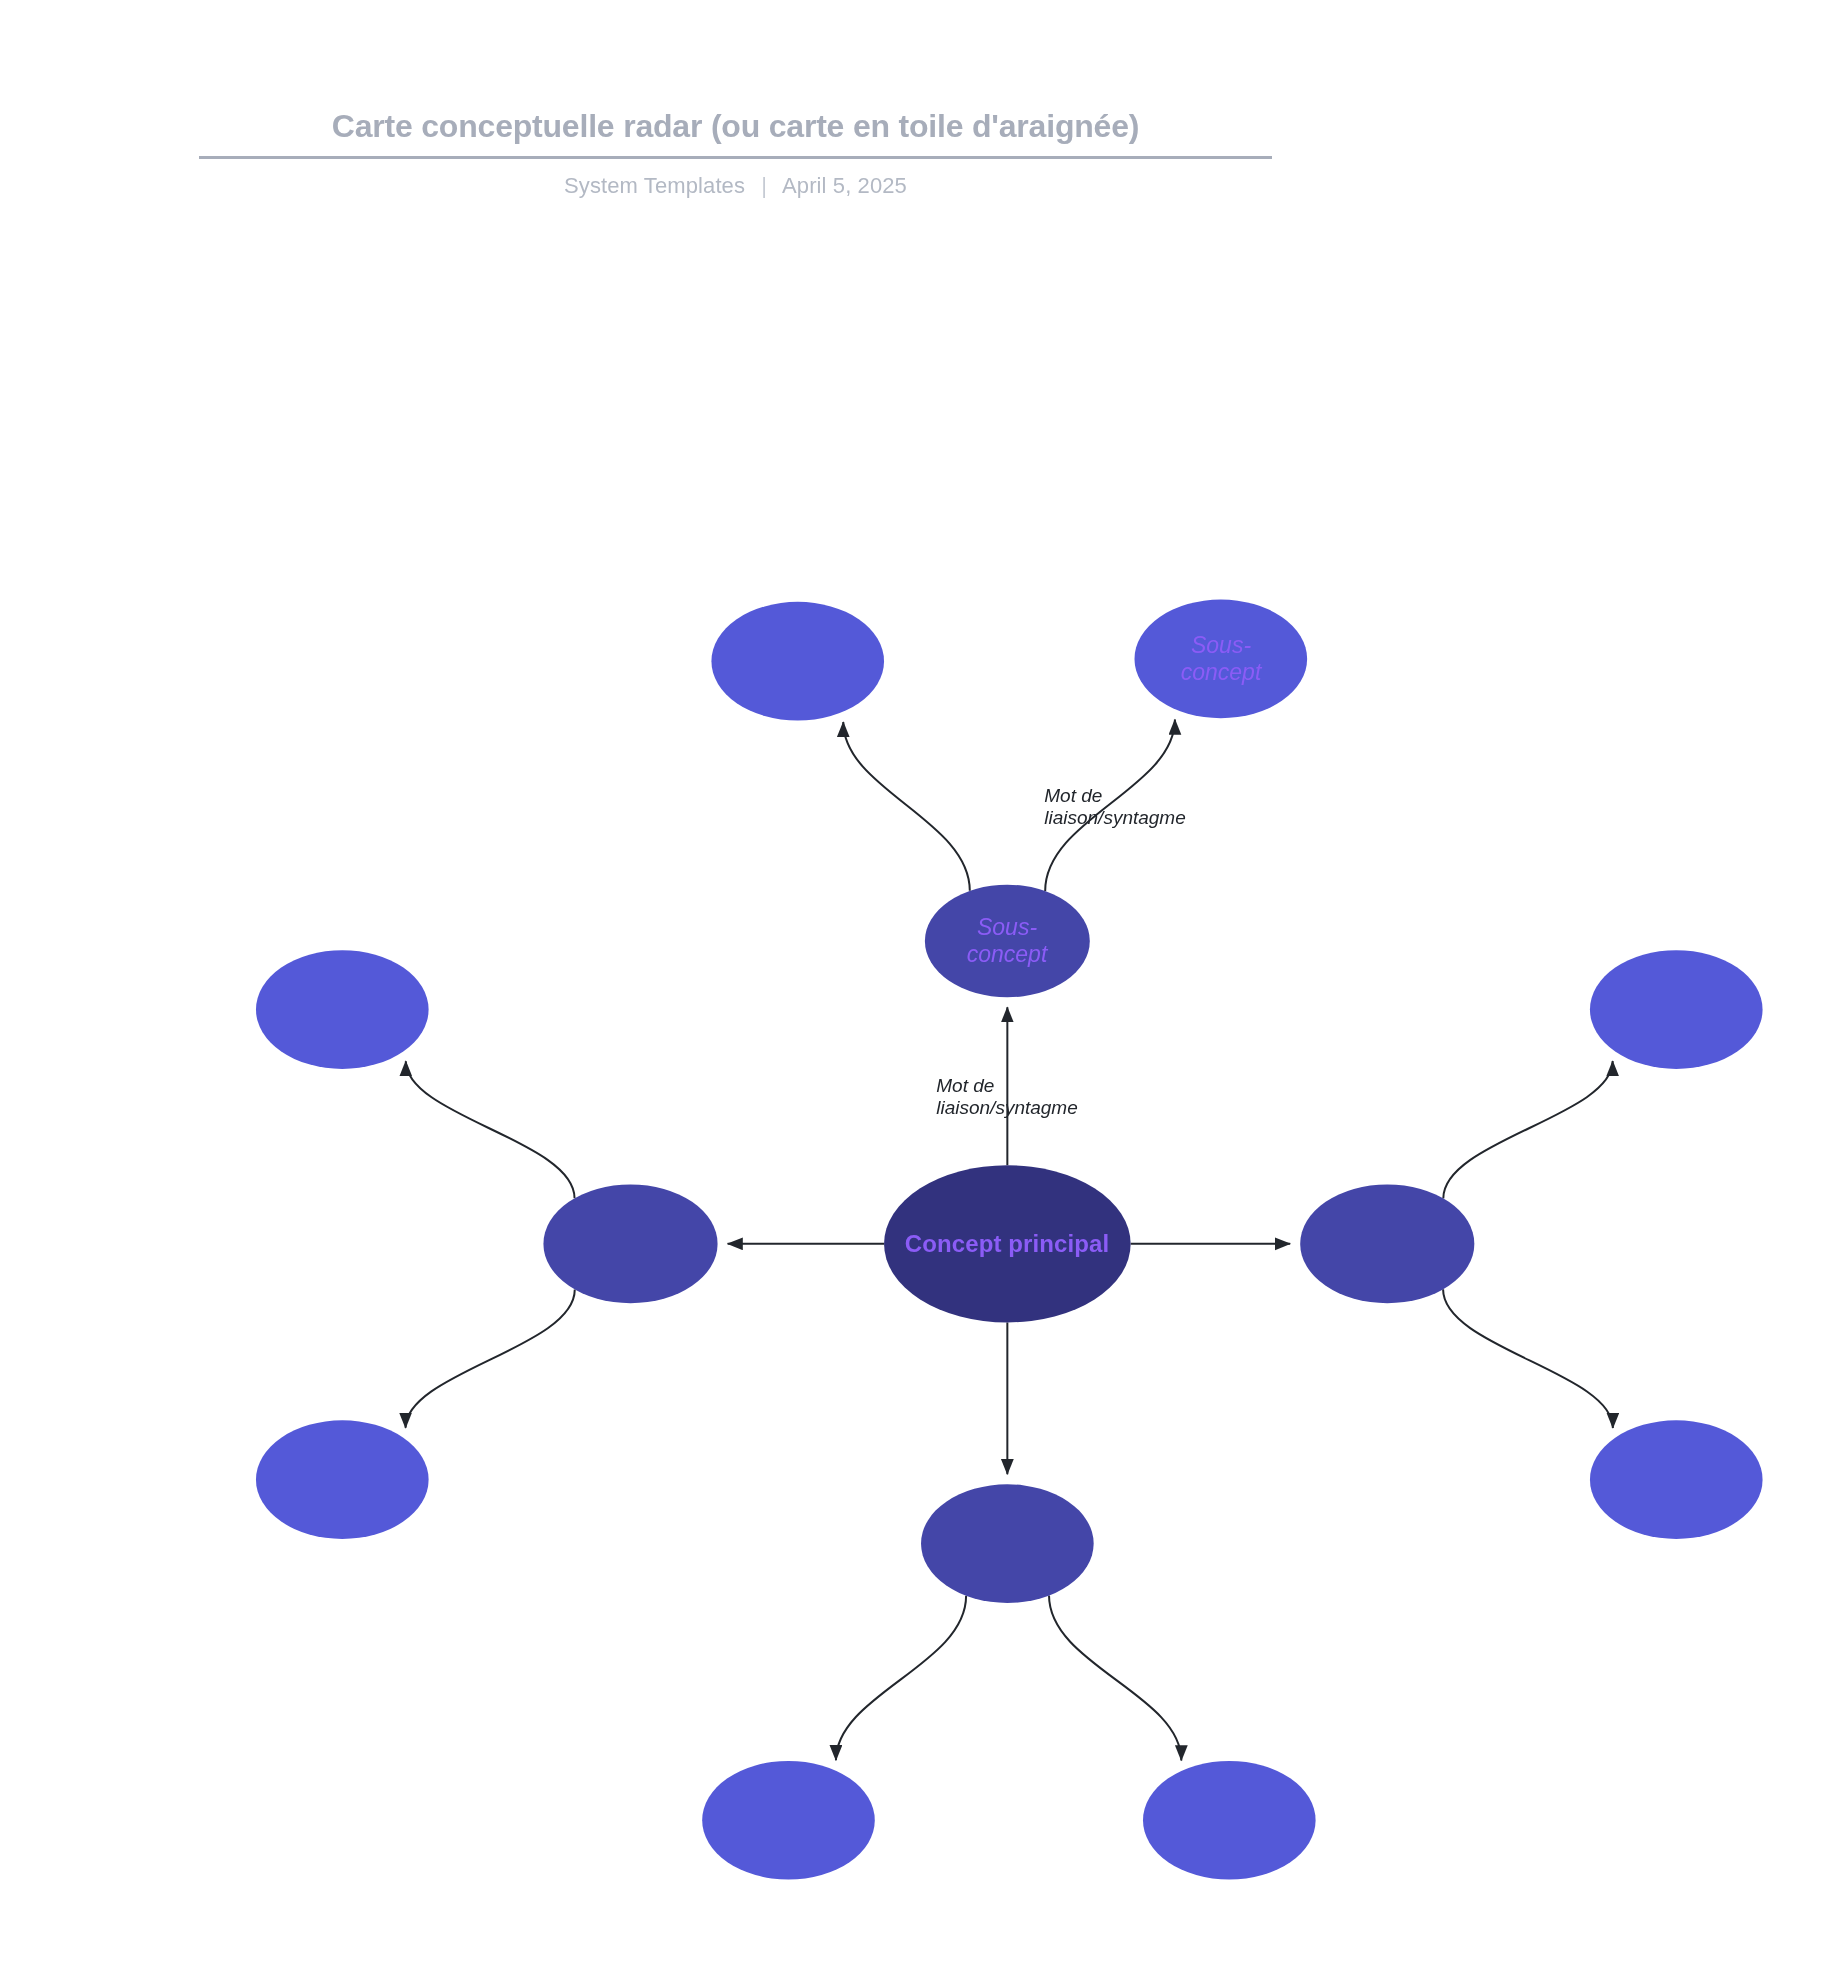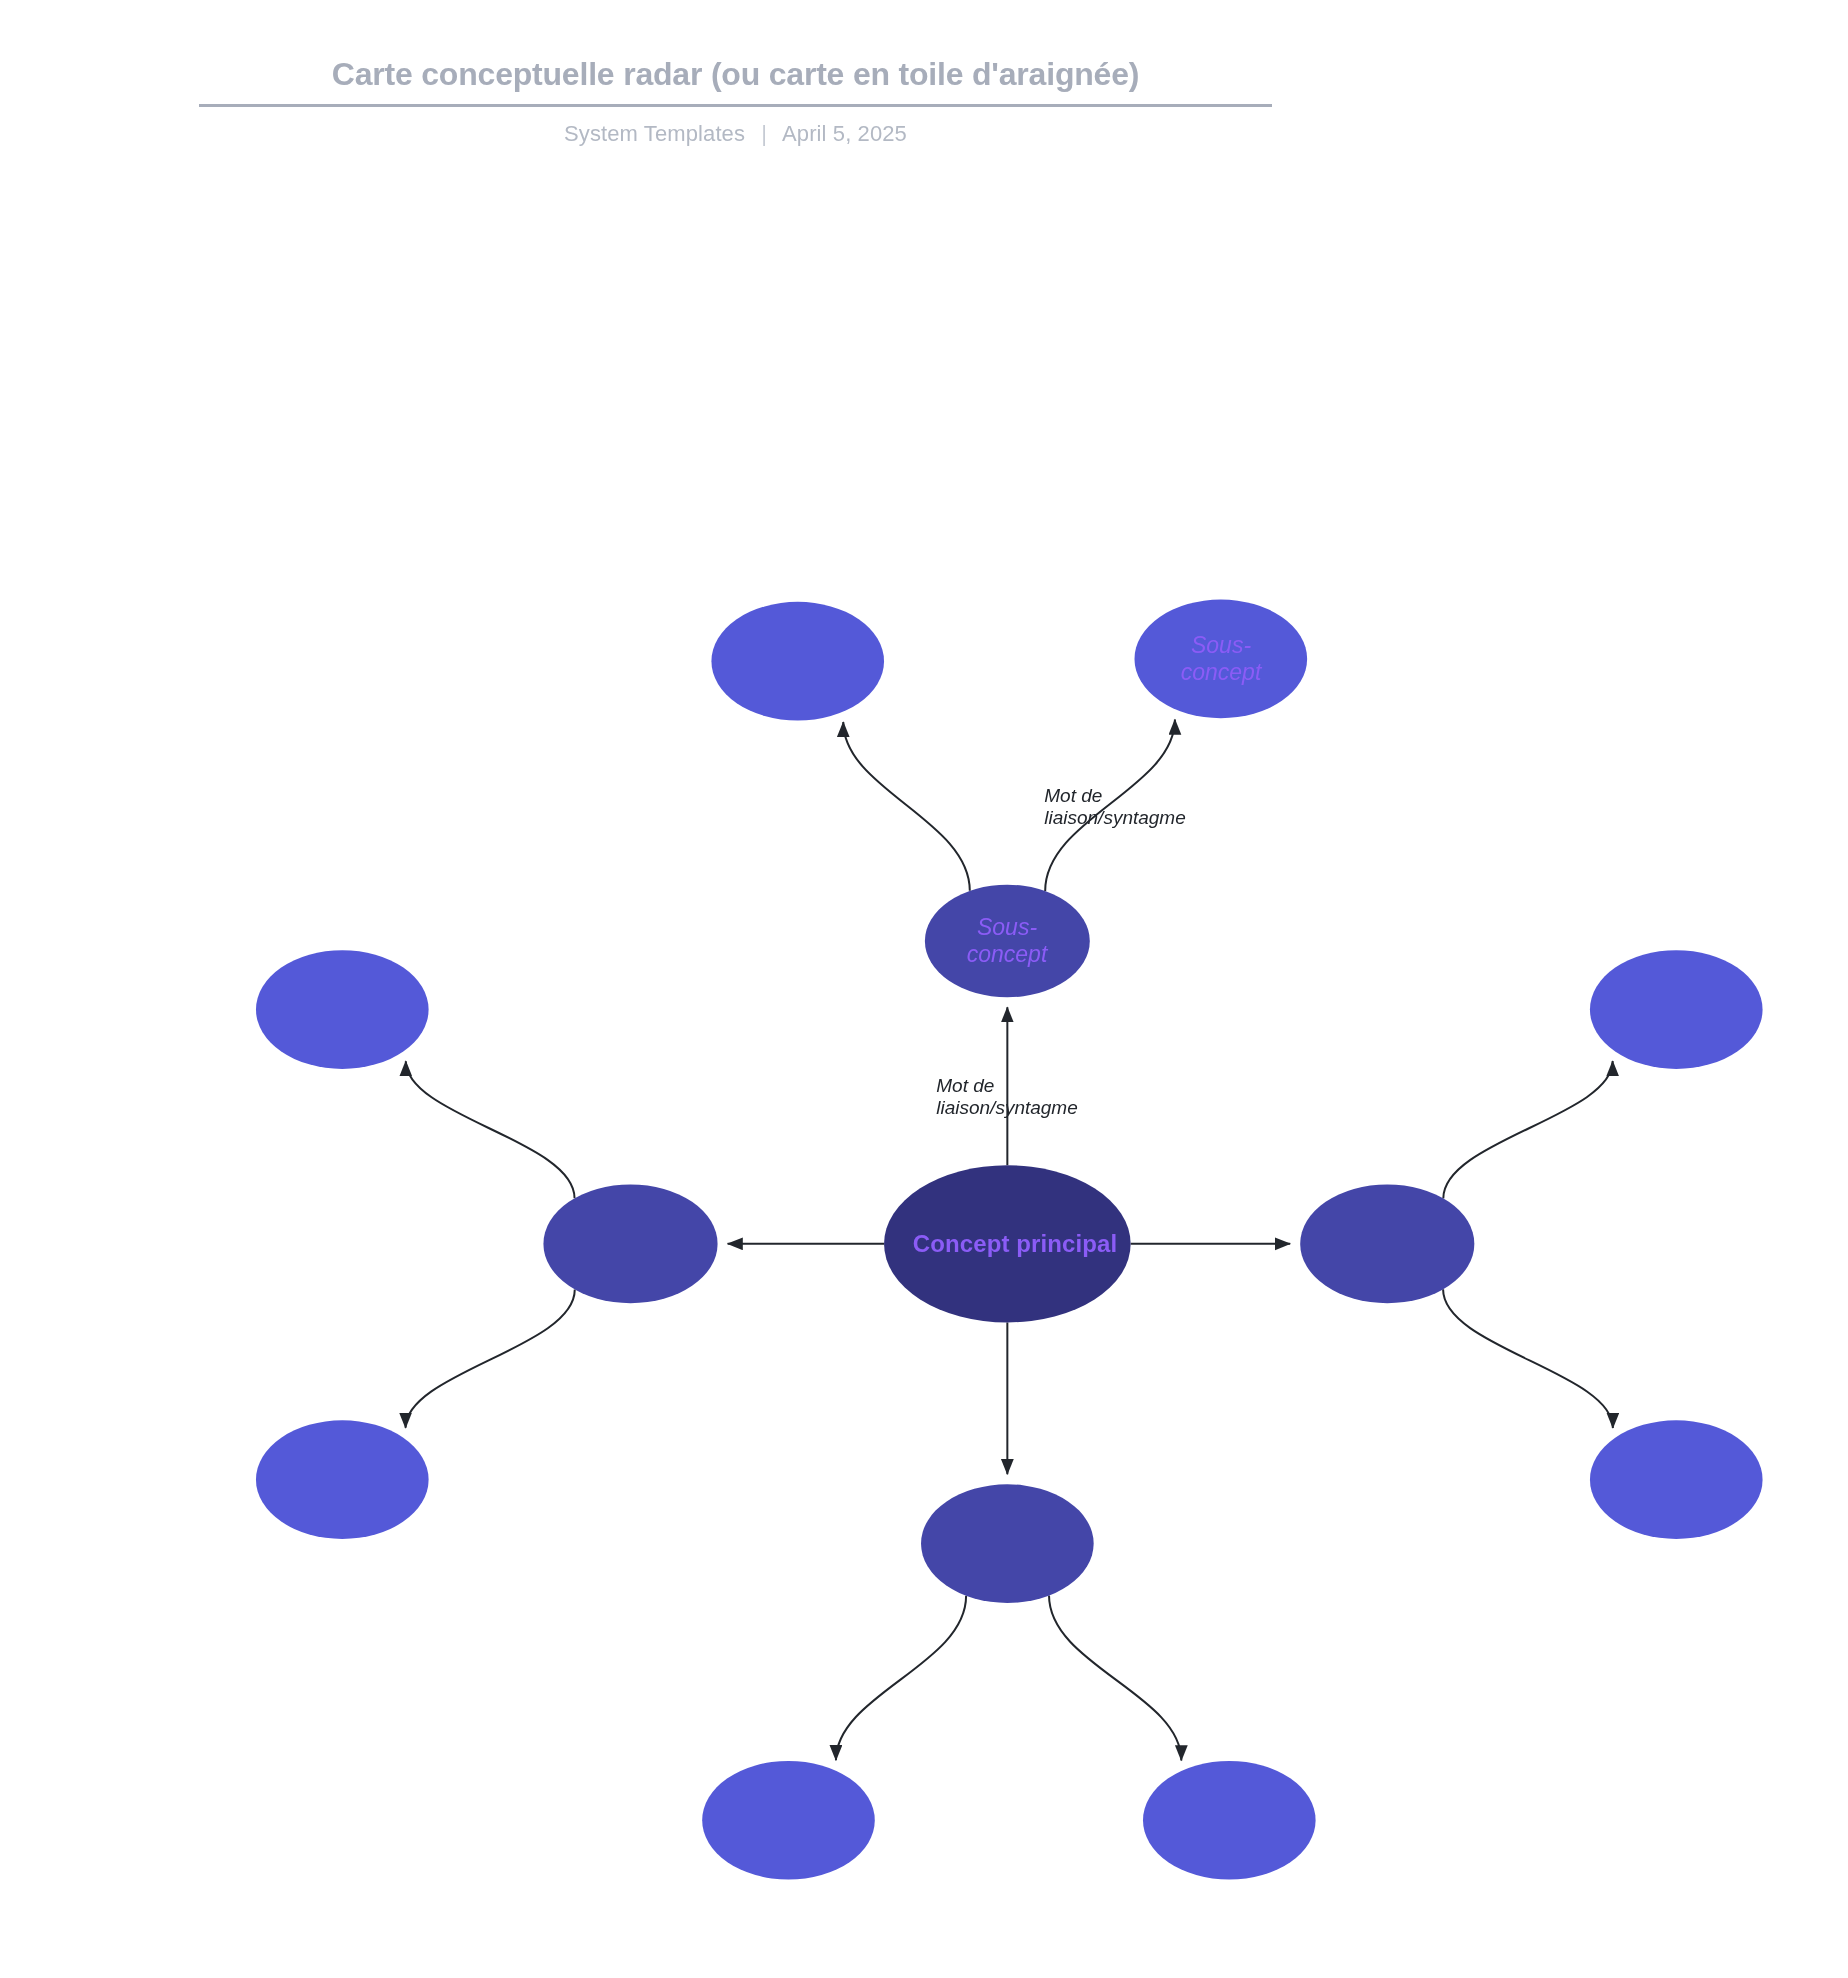--- a/index.html
+++ b/index.html
@@ -14,21 +14,21 @@
     overflow: hidden;
     position: relative;
   }
 
   
   .header {
     position: absolute;
     left: 0;
     top: 0;
     width: 1471px;
-    padding-top: 58px;
+    padding-top: 110px;
     text-align: center;
   }
   .doc-title {
     font-size: 32px;
     font-weight: bold;
     color: #a7adba;
     letter-spacing: -0.2px;
     line-height: 1.05;
     margin: 0 auto;
     width: 1073px;
@@ -72,21 +72,20 @@
     text-align: center;
     color: #8b5cf6;
     pointer-events: none;
     white-space: pre-line;
   }
   .node-label.center {
     font-size: 24px;
     font-weight: bold;
     font-style: normal;
     letter-spacing: 0.1px;
-    margin-left: 8px;
   }
   .node-label.sub {
     font-size: 23px;
     font-style: italic;
     line-height: 1.16;
   }
 
   
   .edge-label {
     position: absolute;

